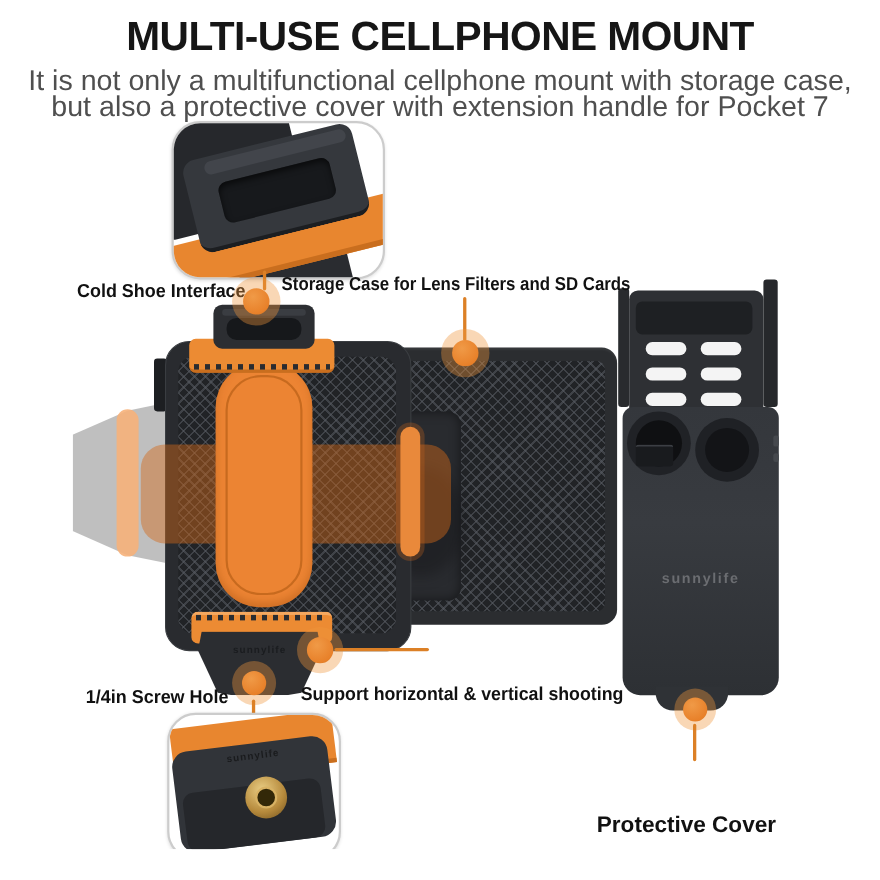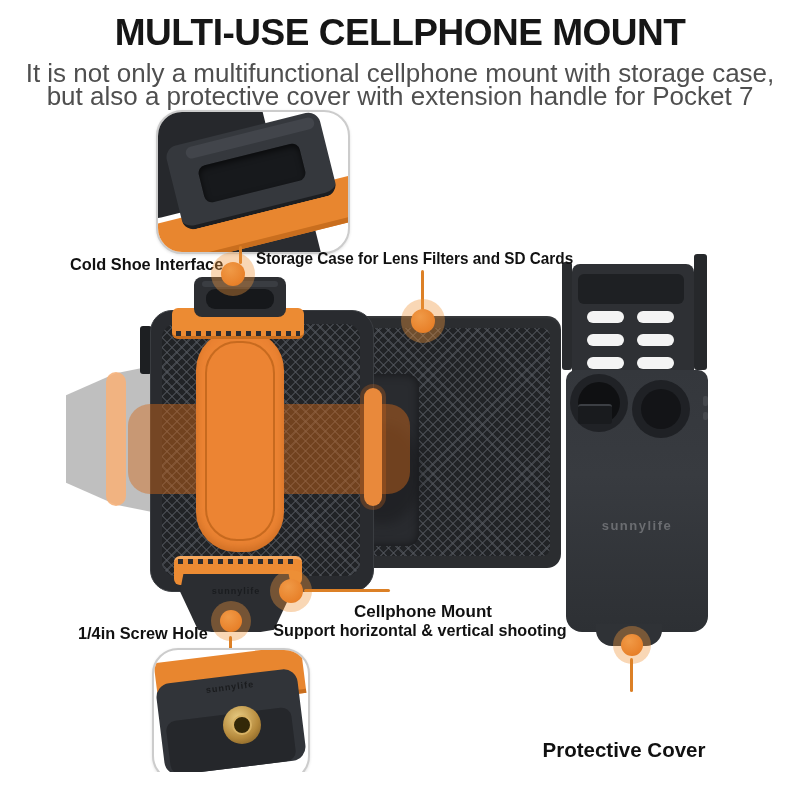--- a/index.html
+++ b/index.html
@@ -127,21 +127,20 @@
   <div class="abs core" style="left:221px;top:262px;width:24px;height:24px;"></div>
 
   <div class="abs lbl lbl-storage">Storage Case for Lens Filters and SD Cards</div>
   <div class="abs vline" style="left:421px;top:270px;height:40px;"></div>
   <div class="abs halo" style="left:401px;top:299px;width:44px;height:44px;"></div>
   <div class="abs core" style="left:411px;top:309px;width:24px;height:24px;"></div>
 
   <div class="abs halo" style="left:270px;top:570px;width:42px;height:42px;"></div>
   <div class="abs core" style="left:279px;top:579px;width:24px;height:24px;"></div>
   <div class="abs hline" style="left:304px;top:589px;width:86px;"></div>
-  <div class="abs lbl lbl-cm1">Cellphone Mount</div>
   <div class="abs lbl lbl-cm2">Support horizontal &amp; vertical shooting</div>
 
   <div class="abs lbl lbl-screw">1/4in Screw Hole</div>
   <div class="abs halo" style="left:211px;top:601px;width:40px;height:40px;"></div>
   <div class="abs core" style="left:220px;top:610px;width:22px;height:22px;"></div>
   <div class="abs vline" style="left:229px;top:636px;height:16px;"></div>
 
   <div class="abs inset" style="left:152px;top:648px;width:154px;height:130px;">
     <div class="abs" style="left:2px;top:4px;width:148px;height:44px;background:#e8862f;border-bottom:4px solid #c96e1e;transform:rotate(-7deg);"></div>
     <div class="abs" style="left:6px;top:26px;width:142px;height:92px;background:#313439;border-radius:14px;transform:rotate(-7deg);"></div>

